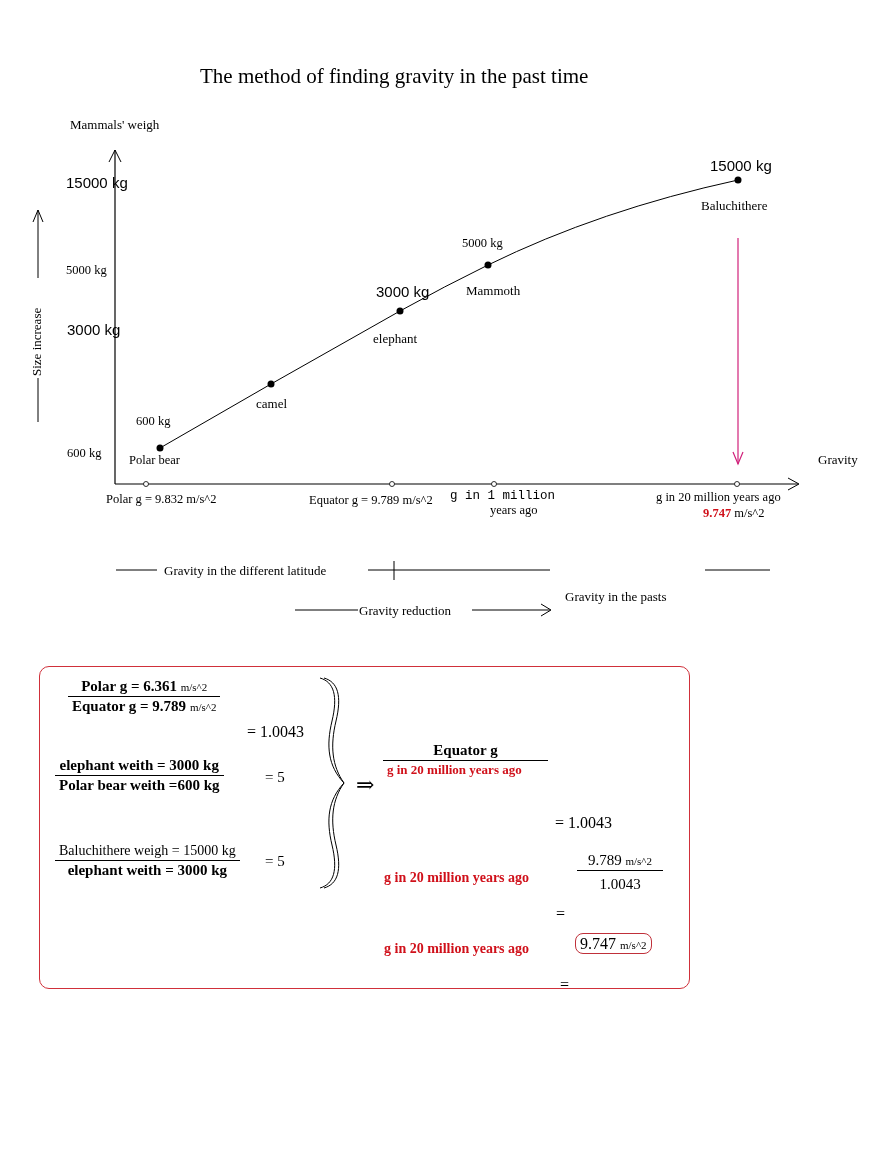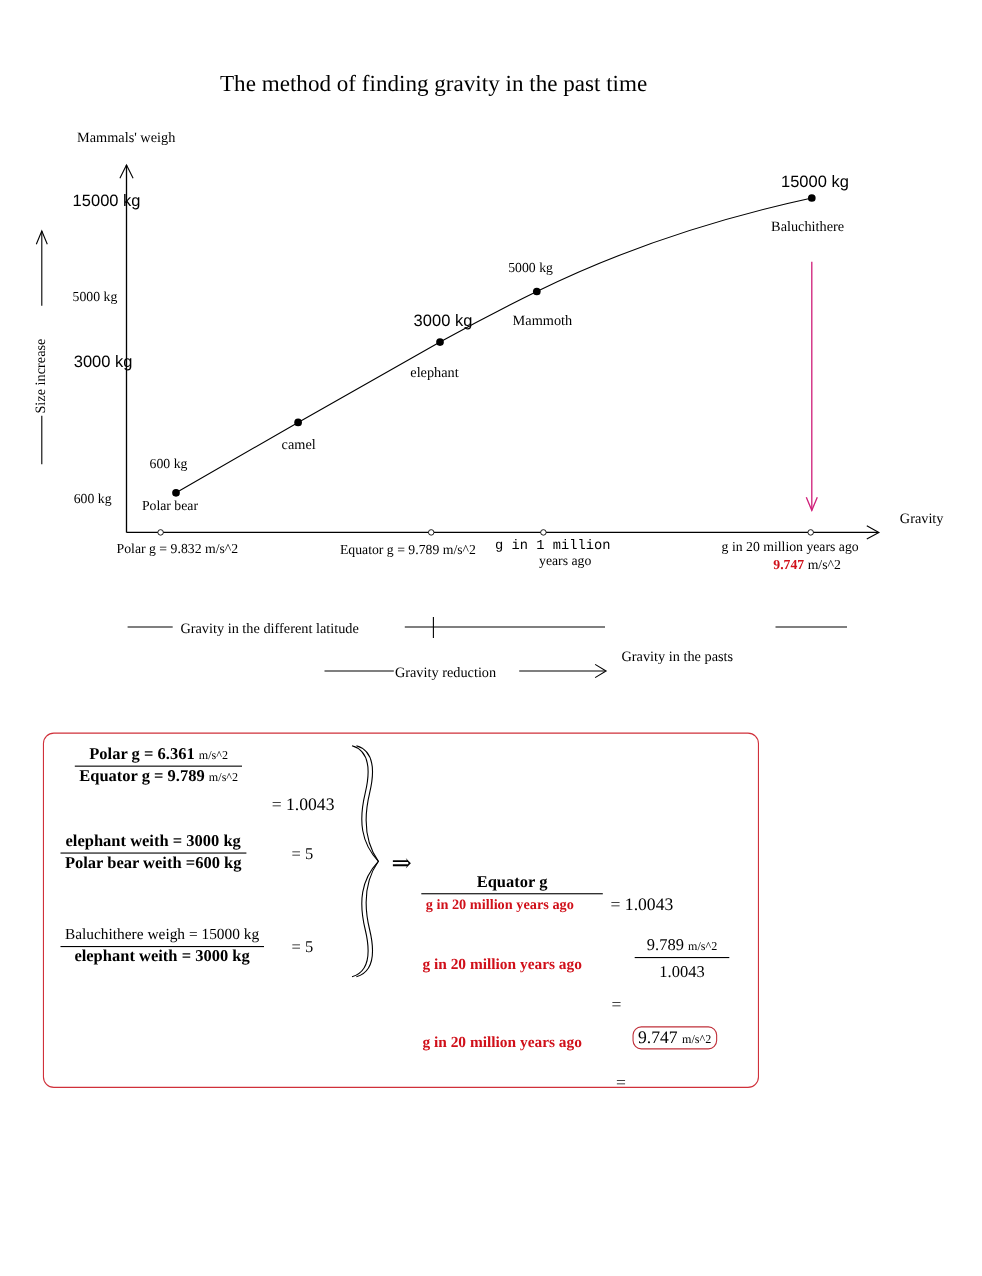--- a/index.html
+++ b/index.html
@@ -69,21 +69,21 @@
   <line x1="116" y1="570" x2="157" y2="570" stroke="#000" stroke-width="1"></line>
   <line x1="368" y1="570" x2="550" y2="570" stroke="#000" stroke-width="1"></line>
   <line x1="394" y1="561" x2="394" y2="580" stroke="#000" stroke-width="1"></line>
   <line x1="705" y1="570" x2="770" y2="570" stroke="#000" stroke-width="1"></line>
   <line x1="295" y1="610" x2="358" y2="610" stroke="#000" stroke-width="1"></line>
   <line x1="472" y1="610" x2="550" y2="610" stroke="#000" stroke-width="1"></line>
   <path d="M541,604 L551,610 L541,616" fill="none" stroke="#000" stroke-width="1"></path>
 </svg>
 
 <div class="abs s13" style="left:70px; top:117px;">Mammals' weigh</div>
-<div class="abs s13" style="left:818px; top:463px;">Gravity</div>
+<div class="abs s13" style="left:818px; top:452px;">Gravity</div>
 <div class="abs s13" style="left:29px; top:376px; transform: rotate(-90deg); transform-origin: left top;">Size increase</div>
 
 <div class="abs sans s11" style="left:66px; top:174px;">15000 kg</div>
 <div class="abs s12" style="left:66px; top:263px;">5000  kg</div>
 <div class="abs sans s11" style="left:67px; top:321px;">3000 kg</div>
 <div class="abs s12" style="left:67px; top:446px;">600 kg</div>
 
 <div class="abs s12" style="left:136px; top:414px;">600 kg</div>
 <div class="abs s12" style="left:129px; top:453px;">Polar bear</div>
 <div class="abs s13" style="left:256px; top:396px;">camel</div>
@@ -128,21 +128,21 @@
 </div>
 <div class="abs f15" style="left:265px; top:853px;">=  5</div>
 
 <svg style="position:absolute; left:318px; top:676px;" width="30" height="214" viewBox="0 0 30 214">
   <path d="M2,2 C16,6 20,20 14,45 C8,70 10,90 26,107 C10,124 8,144 14,169 C20,194 16,208 2,212" fill="none" stroke="#000" stroke-width="1"></path>
   <path d="M6,2 C20,6 24,20 18,45 C12,70 14,90 26,107 C14,124 12,144 18,169 C24,194 20,208 6,212" fill="none" stroke="#000" stroke-width="1"></path>
 </svg>
 
 <div class="abs" style="left:356px; top:772px; font-size:22px;">⇒</div>
 
-<div class="frac" style="left:383px; top:794px; width:165px;font-family:Liberation Serif, serif;">
+<div class="frac" style="left:383px; top:742px; width:165px;font-family:Liberation Serif, serif;">
   <span class="num bold f15">Equator g</span>
   <span class="den bold red" style="font-size:13px; text-align:left;">g  in 20 million years ago</span>
 </div>
 <div class="abs f16" style="left:555px; top:778px;">=  1.0043</div>
 
 <div class="abs bold red" style="left:384px; top:870px; font-size:14px;">g  in 20 million years ago</div>
 <div class="abs f16" style="left:556px; top:869px;">=</div>
 <div class="frac" style="left:577px; top:852px; width:86px;">
   <span class="num f15"><span>9.789</span> <span class="unit">m/s^2</span></span>
   <span class="den f15" style="padding-top:5px;">1.0043</span>

